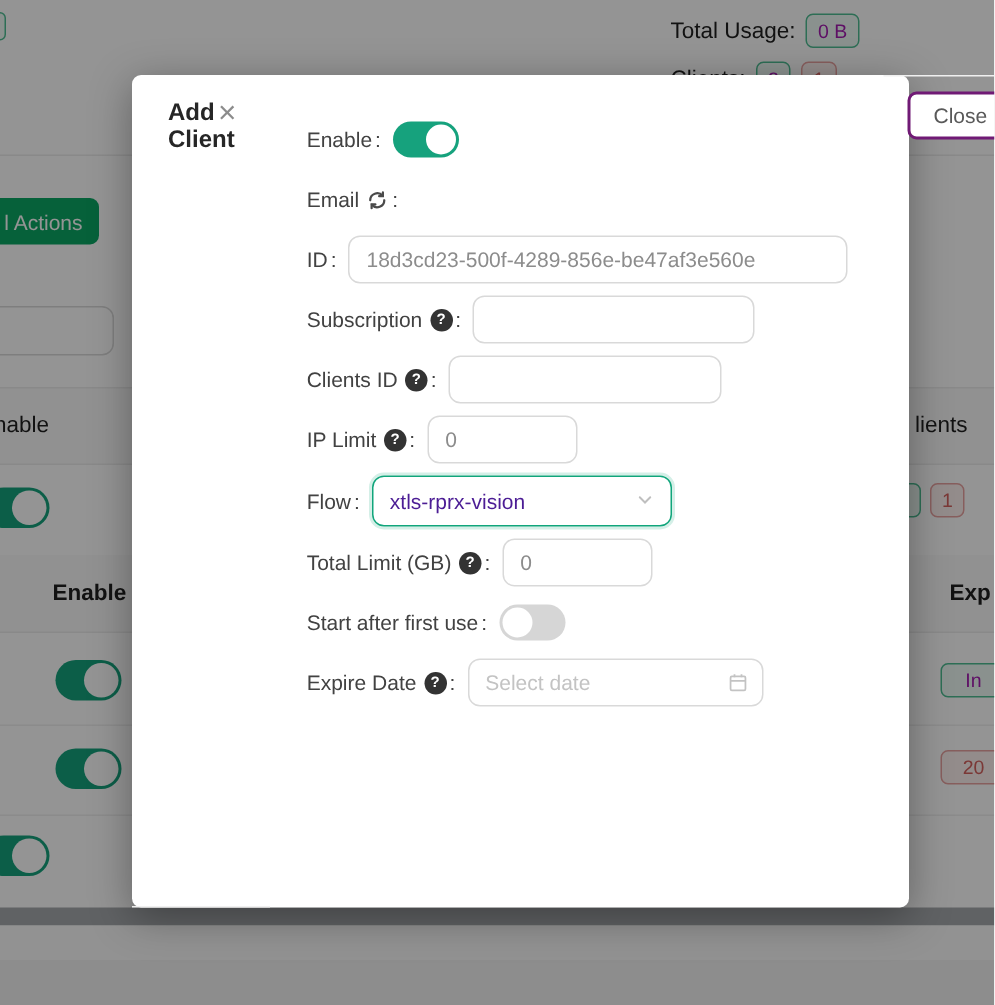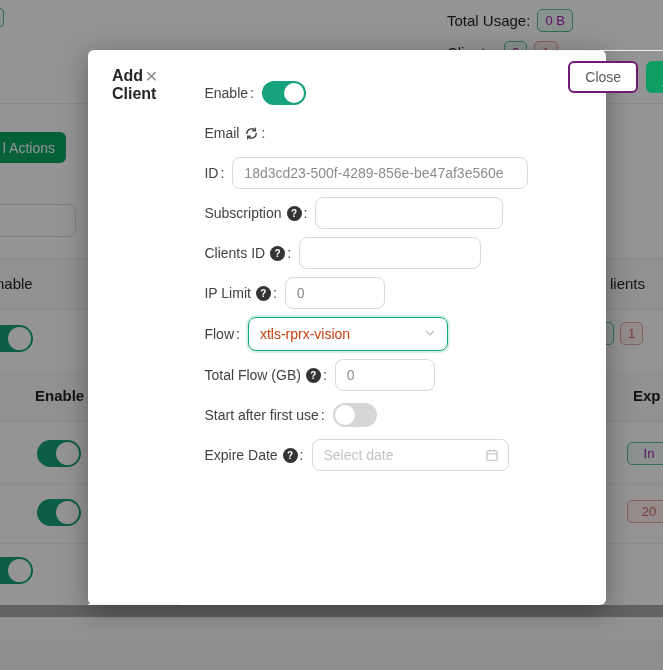--- a/index.html
+++ b/index.html
@@ -44,24 +44,24 @@
   .modal-body { flex: 1; padding: 27px 24px 0; }
   .form-row { display: flex; align-items: center; margin-bottom: 8px; min-height: 32px; }
   .lbl { font-size: 14px; color: #424242; display: inline-flex; align-items: center; }
   .colon { font-size: 14px; color: #424242; margin: 0 8px 0 2px; }
   .help { display: inline-flex; align-items: center; justify-content: center; width: 15px; height: 15px; border-radius: 50%;
     background: #333; color: #fff; font-size: 10px; font-weight: 700; margin-left: 5px; }
   .refresh { margin-left: 5px; display: inline-flex; }
   .inp { height: 32px; border: 1px solid #d9d9d9; border-radius: 8px; padding: 0 11px; font-size: 14px; color: #8c8c8c;
     font-family: "Liberation Sans", "DejaVu Sans", sans-serif; background: #fff; outline: none; }
   .inp::placeholder { color: #c3c3c3; }
-  .w-email { width: 196px; } .w-id { width: 296px; } .w-sub { width: 188px; } .w-tg { width: 182px; }
+  .w-email { width: 196px; } .w-id { width: 333px; } .w-sub { width: 188px; } .w-tg { width: 182px; }
   .w-num { width: 100px; } .w-date { width: 197px; }
   .select { width: 200px; height: 34px; border: 1px solid #10a57b; border-radius: 8px; box-shadow: 0 0 0 2px rgba(16,165,123,0.18);
-    display: flex; align-items: center; justify-content: space-between; padding: 0 11px; font-size: 14px; color: #c2410c; cursor: pointer; }
+    display: flex; align-items: center; justify-content: space-between; padding: 0 11px; font-size: 14px; color: #4c1d95; cursor: pointer; }
   .date-wrap { position: relative; display: inline-flex; align-items: center; }
   .date-wrap svg { position: absolute; right: 10px; }
   .modal-footer { border-top: 1px solid #f0f0f0; height: 53px; display: flex; align-items: center; justify-content: flex-end; gap: 8px; padding: 0 16px; }
   .btn { height: 32px; border-radius: 6px; font-size: 14px; font-family: "Liberation Sans", "DejaVu Sans", sans-serif; cursor: pointer; }
   .btn-default { background: #fff; border: 2px solid #701a75; color: #595959; padding: 0 15px; }
   .btn-primary { background: #0e9e64; border: 1px solid #0e9e64; color: #fff; padding: 0 15px; font-weight: 600; }
 </style>
 </head>
 <body>
 
@@ -189,21 +189,21 @@
           <span>xtls-rprx-vision</span>
           <span>
             <svg width="12" height="12" viewBox="0 0 24 24" fill="none" stroke="#bfbfbf" stroke-width="2.6" stroke-linecap="round">
                 <path d="M5 9l7 7 7-7"></path>
               </svg>
           </span>
         </div>
       </div>
 
       <div class="form-row">
-        <span class="lbl">Total Flow (GB)</span>
+        <span class="lbl">Total Limit (GB)</span>
         <span class="help">?</span>
           <span class="colon">:</span>
         <input class="inp w-num" value="0" style="">
       </div>
 
       <div class="form-row">
         <span class="lbl">Start after first use</span>
           <span class="colon">:</span>
         <span class="toggle off t-md">
             <span class="knob"></span>

